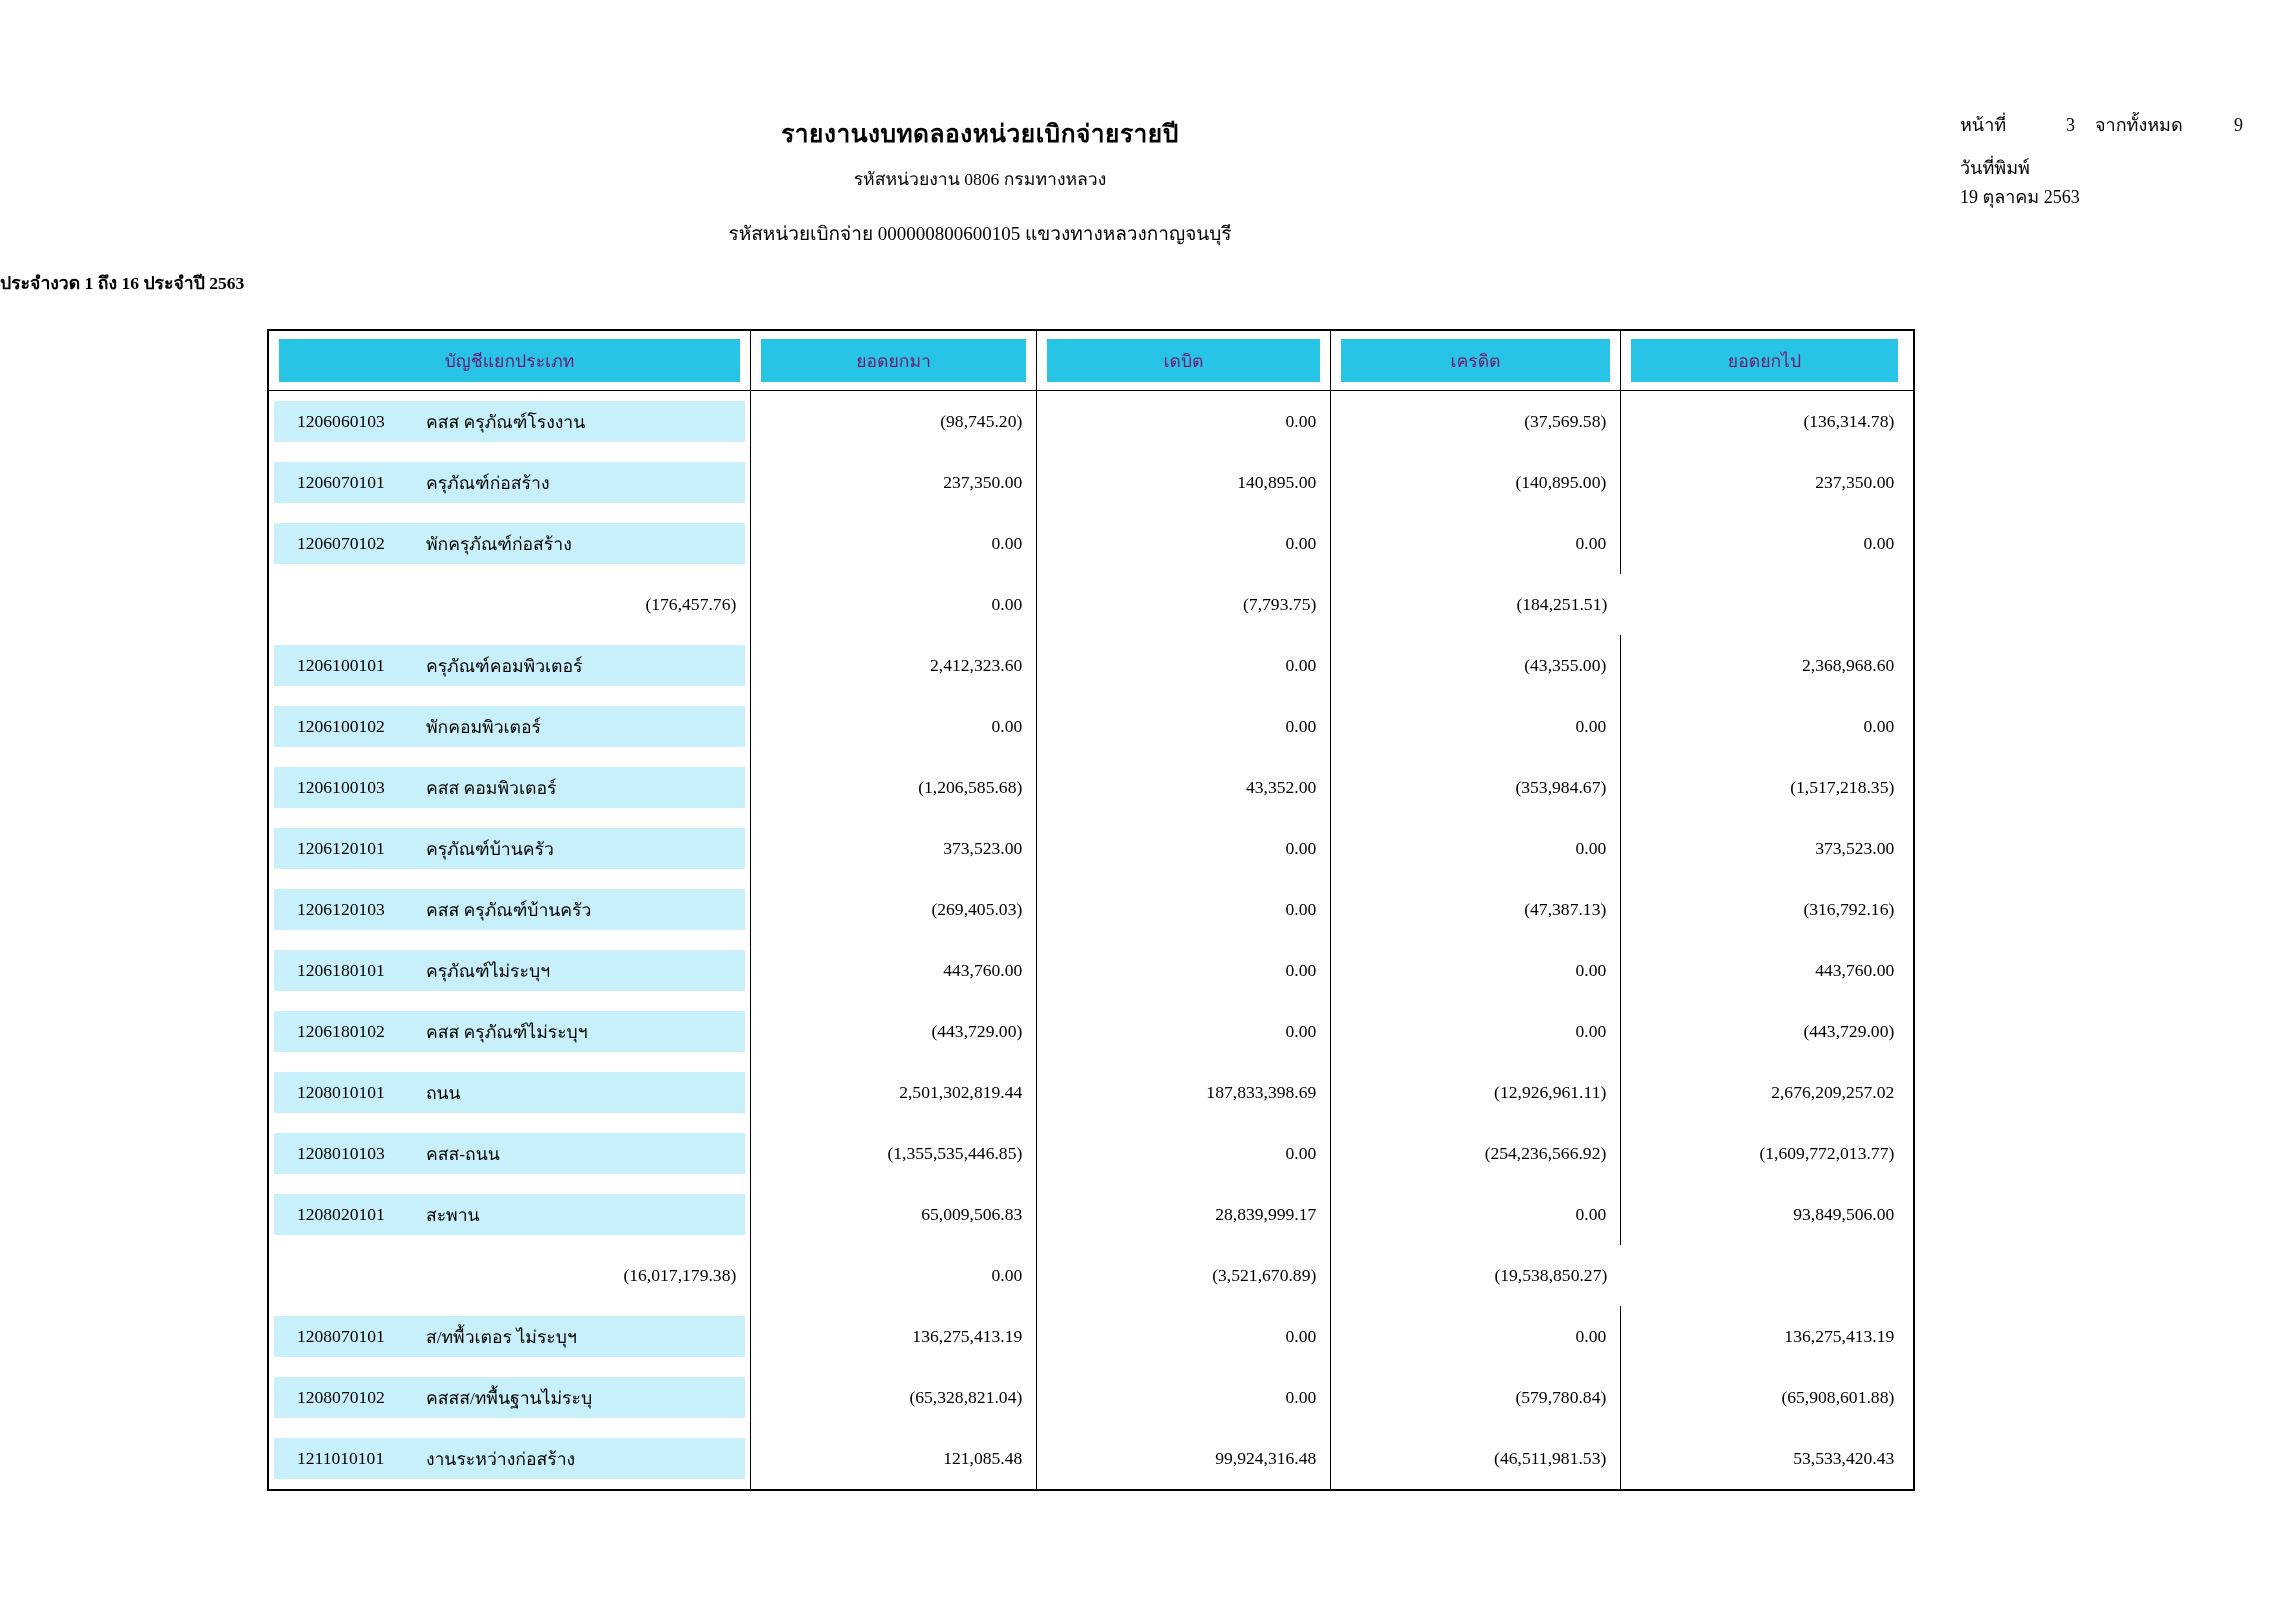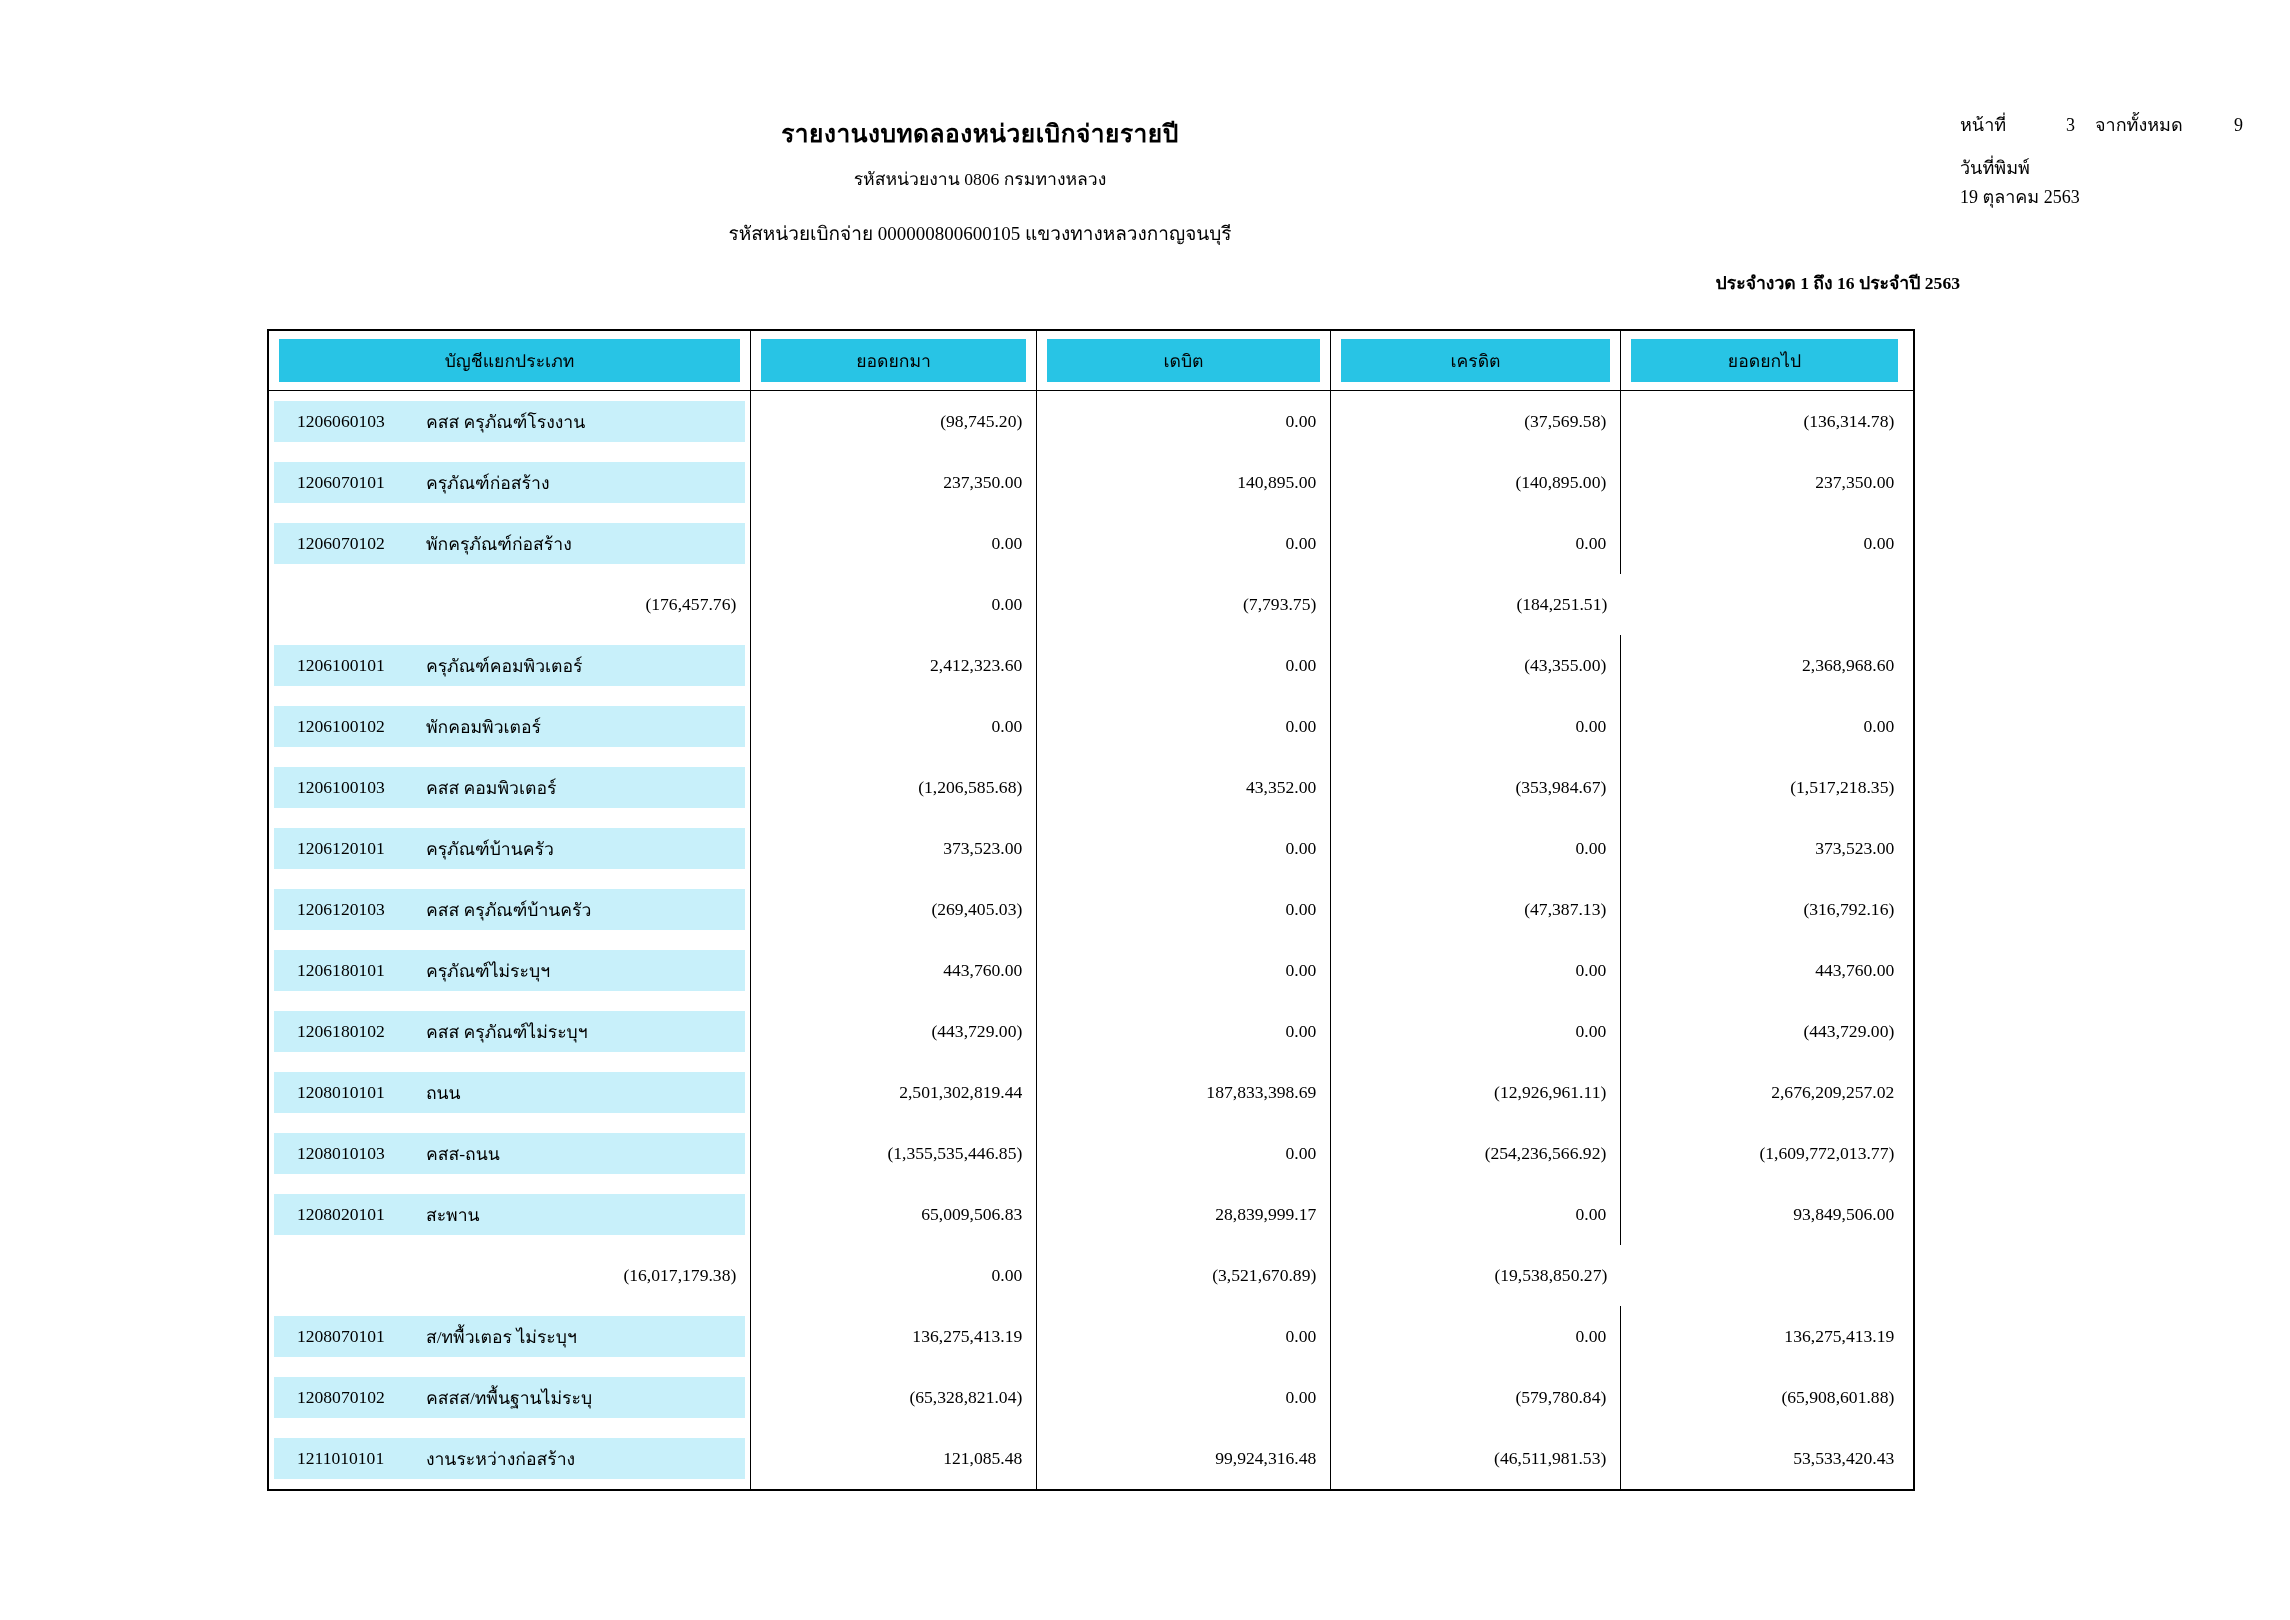--- a/index.html
+++ b/index.html
@@ -12,21 +12,21 @@
     position:absolute; top:114px; left:0; width:1960px; text-align:center;
     font-size:24.5px; font-weight:bold; letter-spacing:0.5px;
   }
   .report-sub1 {
     position:absolute; top:165px; left:0; width:1960px; text-align:center; font-size:17.6px;
   }
   .report-sub2 {
     position:absolute; top:218px; left:0; width:1960px; text-align:center; font-size:19px;
   }
   .report-sub3 {
-    position:absolute; top:269px; left:0; width:1960px; text-align:right;
+    position:absolute; top:269px; left:0; width:1960px; text-align:left;
     font-size:17.6px; font-weight:bold;
   }
   
   .pageinfo { position:absolute; left:1960px; top:110px; width:314px; font-size:18px; }
   .pageinfo .row { display:flex; align-items:baseline; }
   .pageinfo .row + .row { margin-top:13.7px;flex-direction:column; }
   .pi-label1 { width:86px; }
   .pi-pageno { width:49px; text-align:center; }
   .pi-label2 { width:116px; }
   .pi-total  { width:55px; text-align:center; }
@@ -40,21 +40,21 @@
     display:grid;
     grid-template-columns: 482px 286px 294px 290px 287px;
   }
   .thead { height:59px; border-bottom:1px solid #000; }
   .cell { border-right:1px solid #000; position:relative; }
   .cell:last-child { border-right:none; }
   .hcell { display:flex; }
   .hband {
     flex:1; margin:7.8px 9.8px; background:var(--hdr-bg);
     display:flex; align-items:center; justify-content:center;
-    font-size:17.6px; color:#000000;
+    font-size:17.6px; color:#701a75;
   }
   .trow { height:61px; }
   .acct-cell { display:flex; }
   .acct-band {
     flex:1; margin:9.8px 4.9px; background:var(--row-bg);
     display:flex; align-items:center; padding-left:23px; font-size:17.6px;
   }
   .acct-code { width:129px; flex:none; }
   .acct-name { flex:1; padding-right:3.9px; }
   .num-cell {

